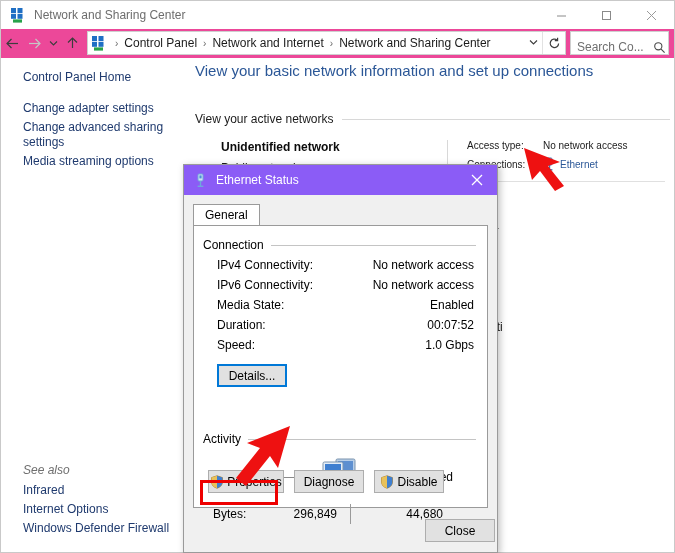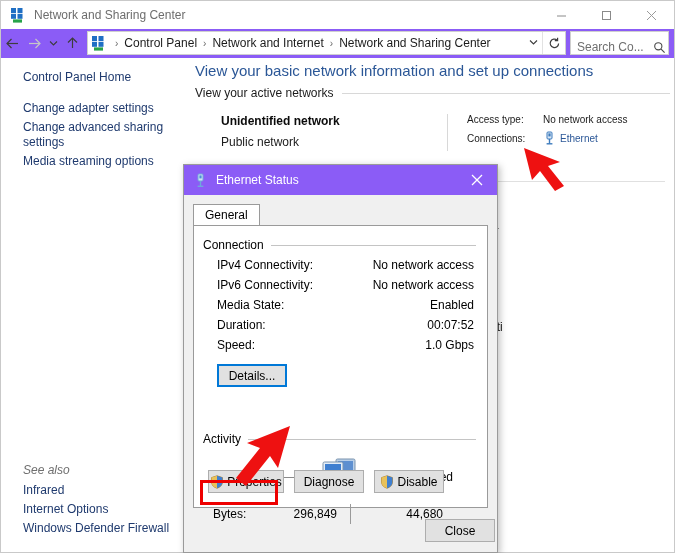--- a/index.html
+++ b/index.html
@@ -15,21 +15,21 @@
     color: #000000;
     overflow: hidden;
     position: relative;
   }
 
   
   .window {
     position: absolute;
     left: 0; top: 0;
     width: 675px; height: 553px;
-    background: #8b5cf6;
+    background: #ec4899;
     border: 1px solid #c9c9c9;
     box-sizing: border-box;
   }
 
   
   .titlebar {
     position: absolute;
     left: 0; top: 0;
     width: 100%; height: 28px;
     background: #ffffff;
@@ -195,21 +195,21 @@
   }
   .main-title {
     color: #2b5797;
     font-size: 15px;
     padding-top: 4px;
     padding-left: 3px;
   }
   .section-head-row {
     display: flex;
     align-items: center;
-    margin-top: 7px;
+    margin-top: 33px;
     padding-left: 3px;
     padding-right: 4px;
     justify-content: center;
   }
   .section-head-row .lbl {
     font-size: 12px;
     color: #1b1b1b;
     white-space: nowrap;
   }
   .section-head-row .rule {

